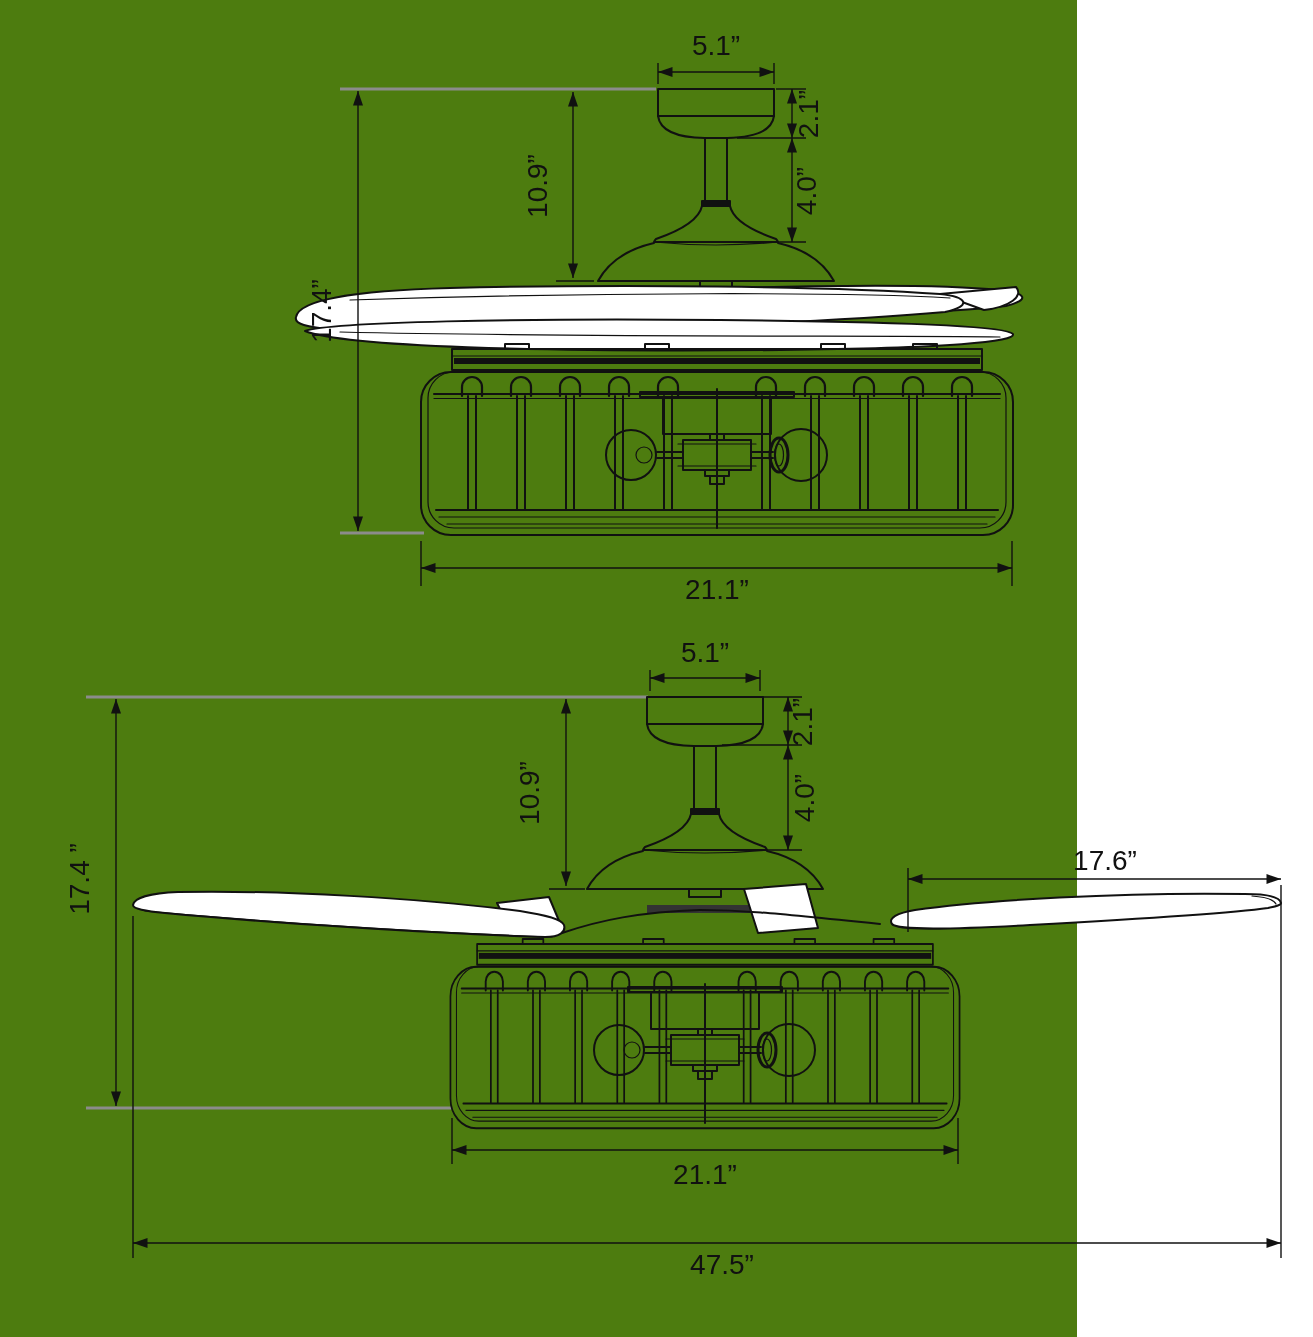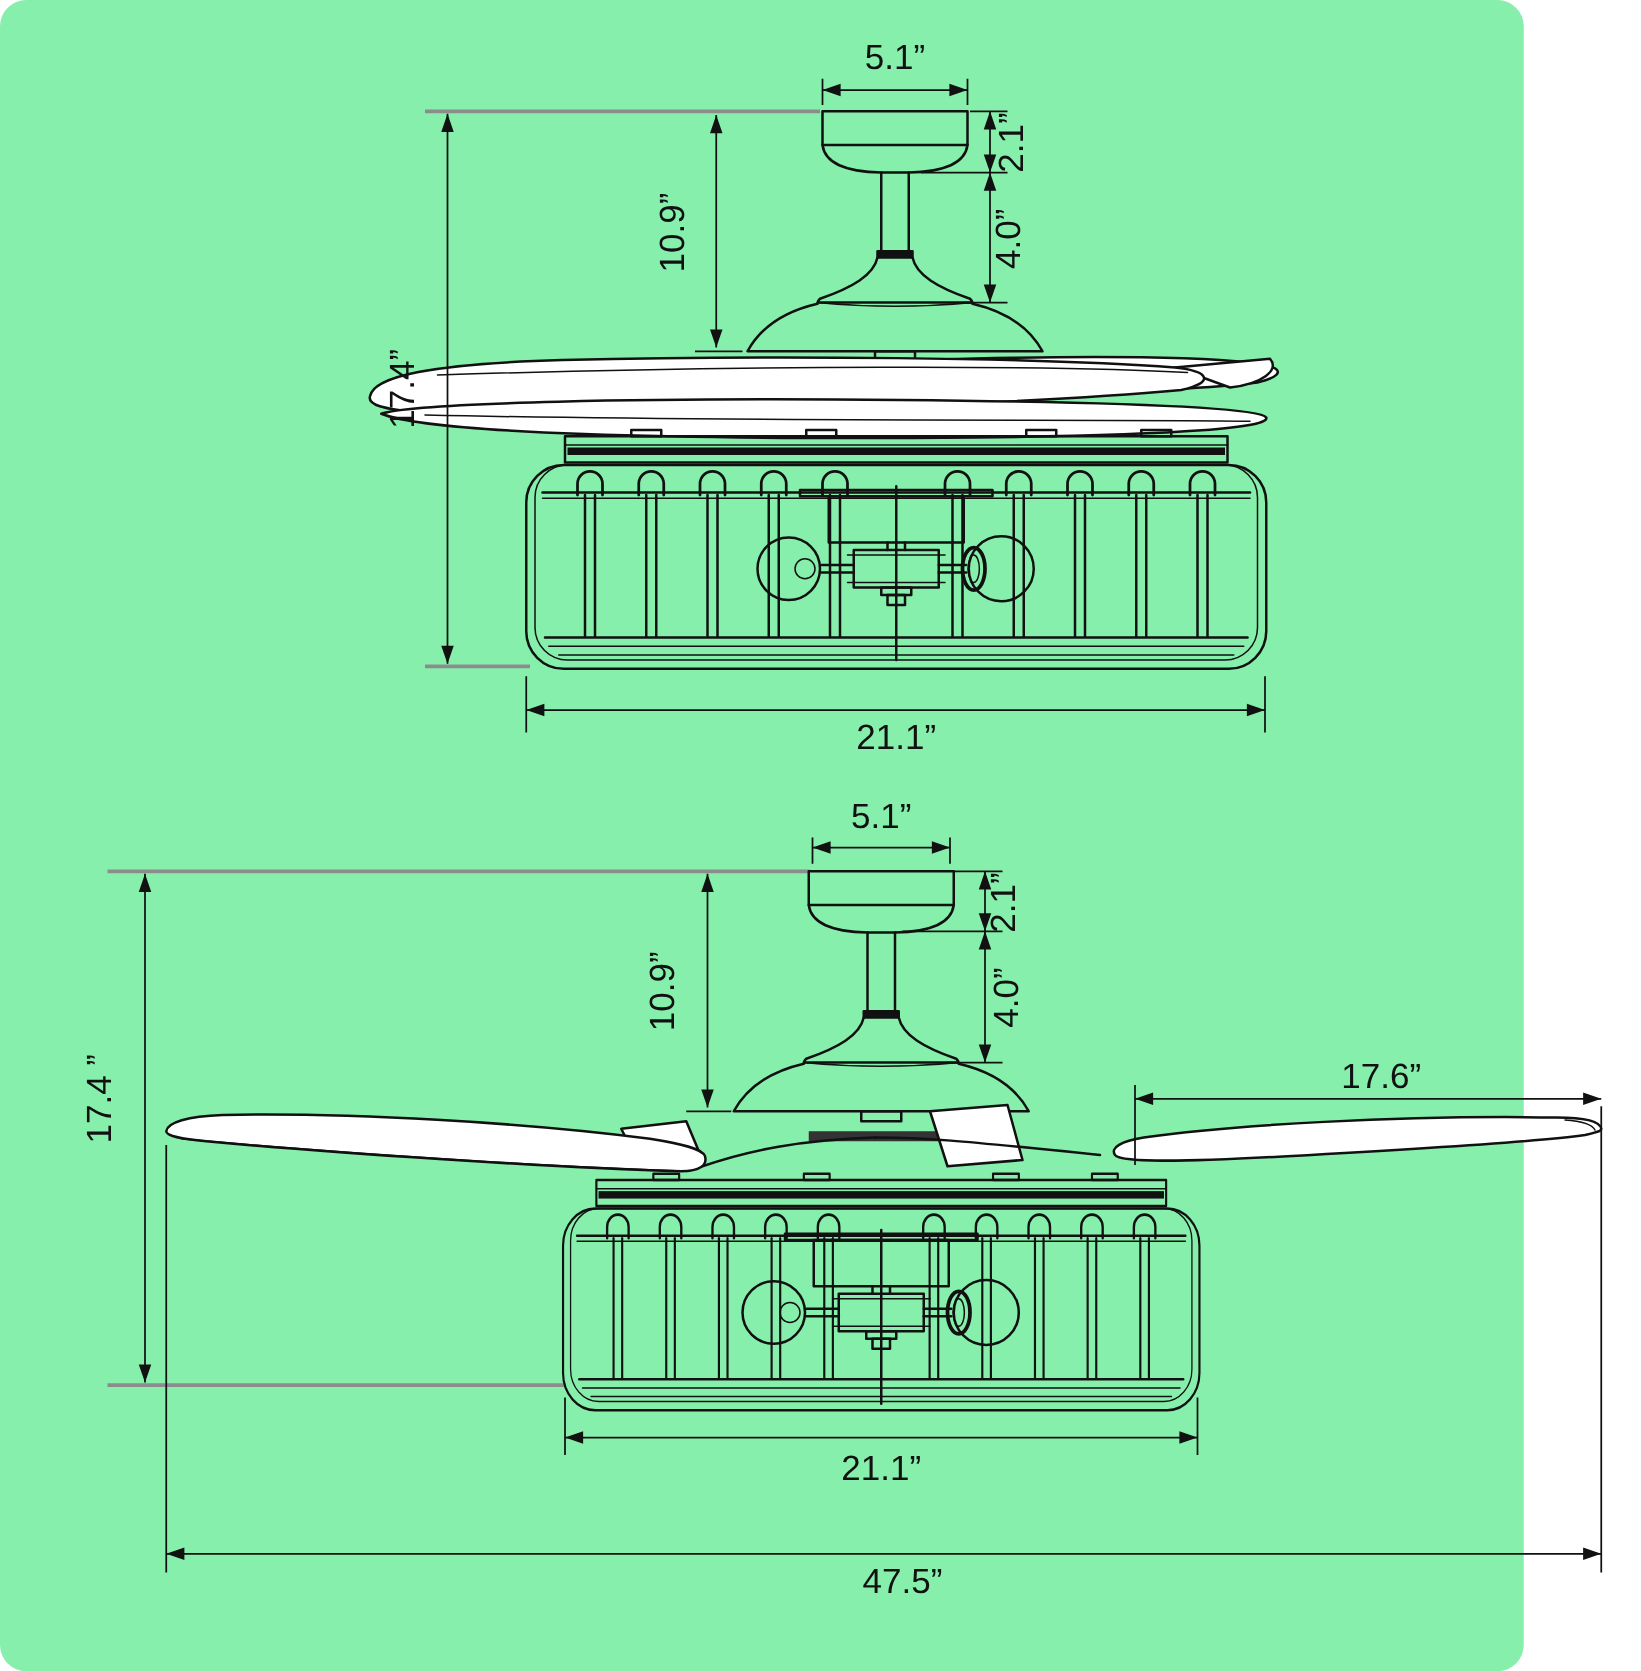--- a/index.html
+++ b/index.html
@@ -1,17 +1,17 @@
 <!DOCTYPE html>
 <html><head>
 <meta charset="utf-8">
 <style>
   html,body{margin:0;padding:0;background:#ffffff;}
-  .canvas{width:1219px;height:1337px;background:#86efac;position:relative;
-          font-family:"Liberation Sans", sans-serif;border-radius:21px;}
+  .canvas{width:1077px;height:1337px;background:#4d7c0f;position:relative;
+          font-family:"Liberation Sans", sans-serif;}
   svg{display:block;}
   svg text{font-family:"Liberation Sans", sans-serif;font-size:28px;fill:#111;}
   .ln{stroke:#111;stroke-width:2;fill:none;stroke-linecap:round;stroke-linejoin:round;}
   .thin{stroke-width:1.2;}
   .dim{stroke:#111;stroke-width:1.4;fill:none;}
   .ref{stroke:#8c8c8c;stroke-width:3;fill:none;}
   .wh{fill:#ffffff;stroke:#111;stroke-width:2;stroke-linejoin:round;}
 </style>
 </head>
 <body>

